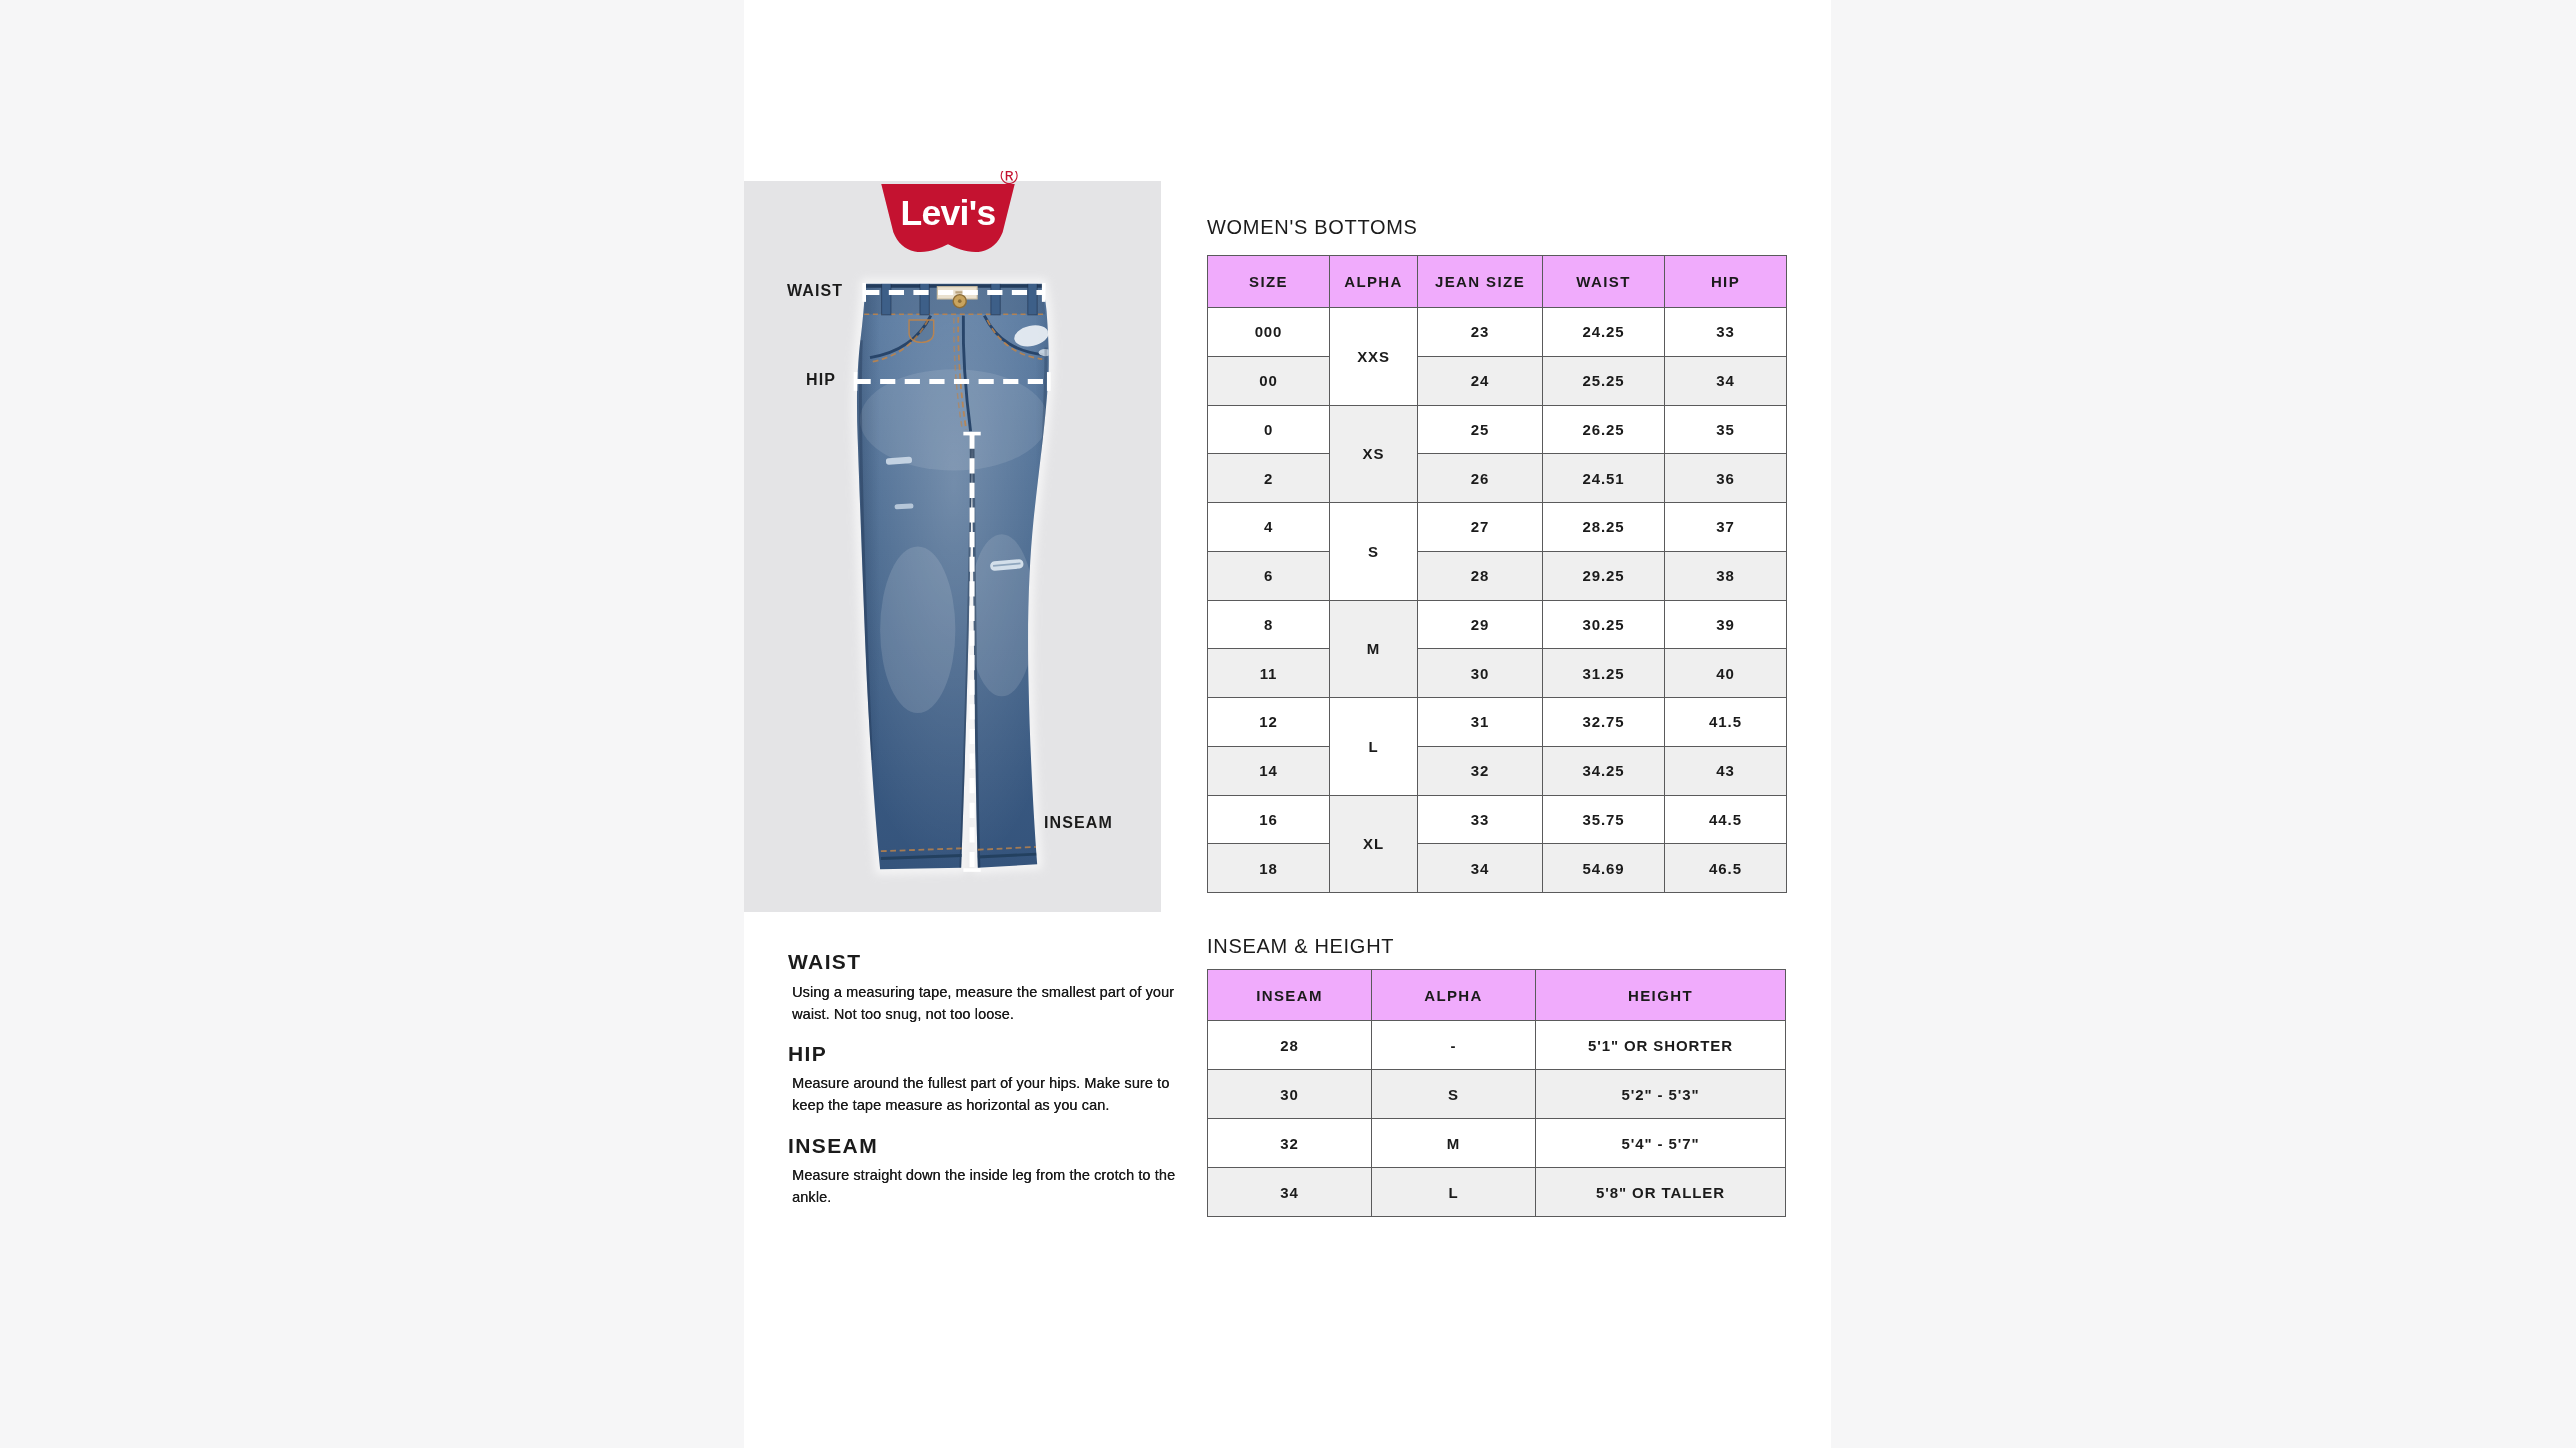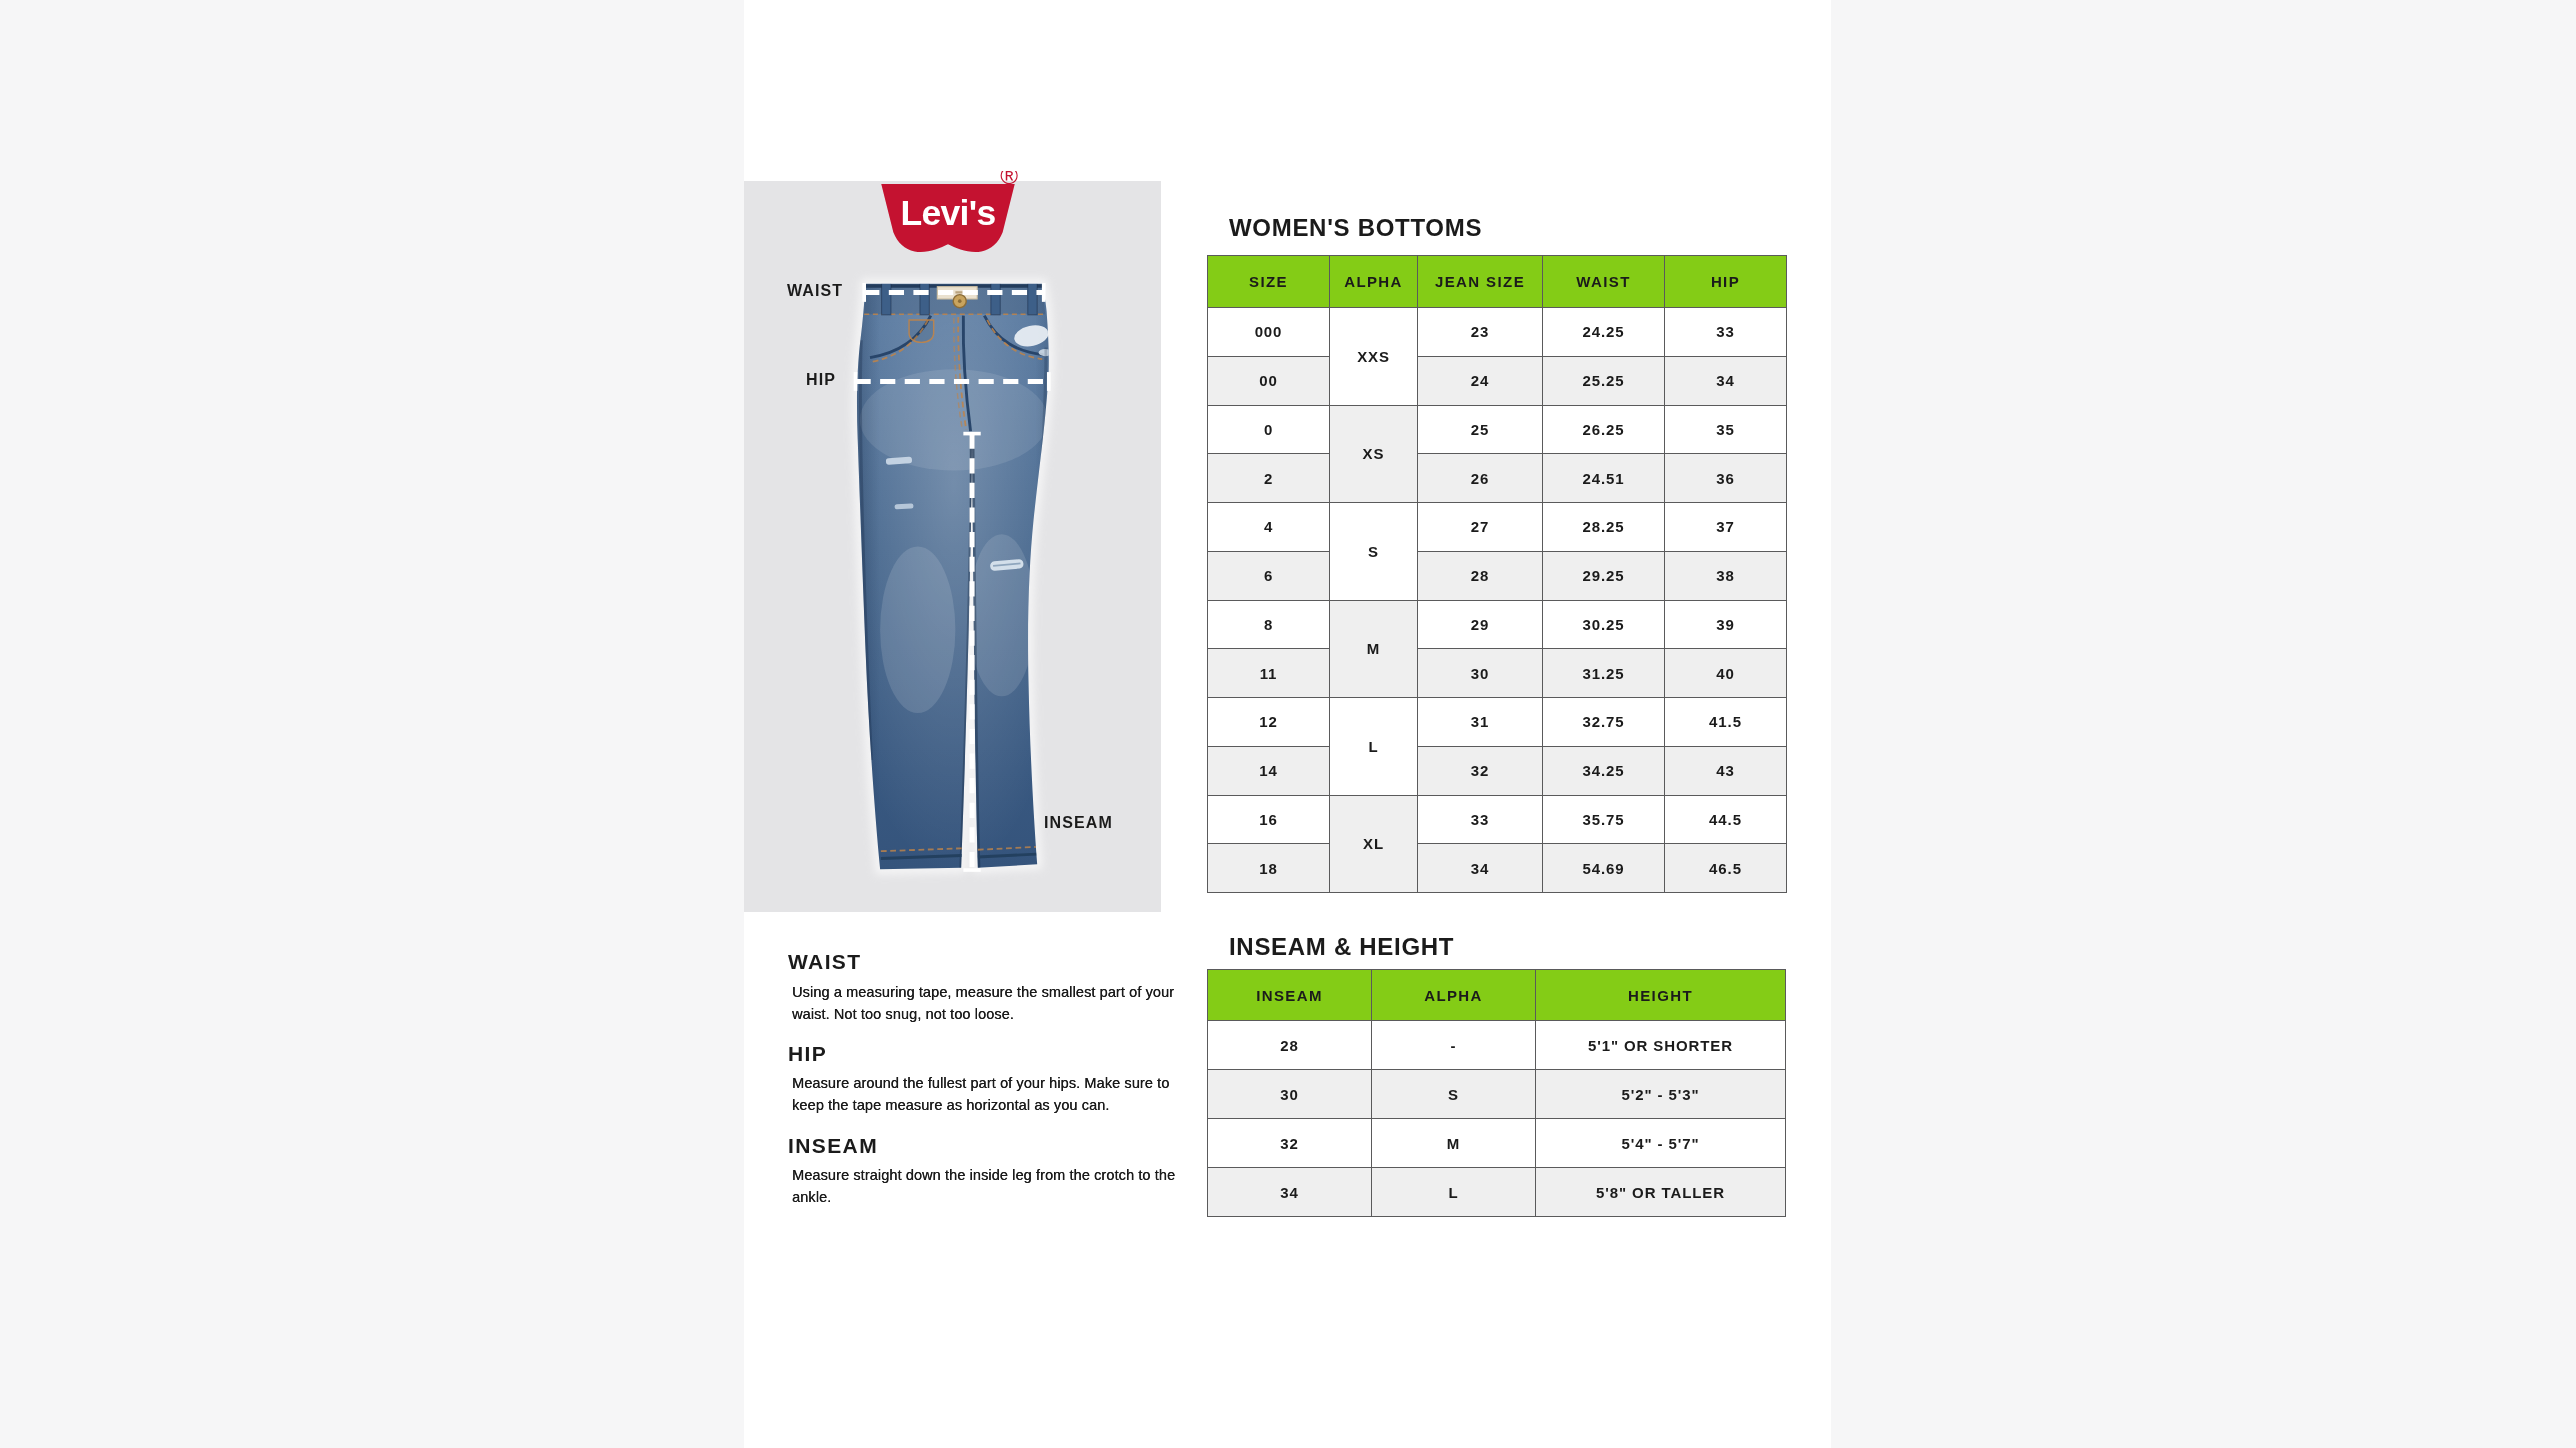--- a/index.html
+++ b/index.html
@@ -11,32 +11,32 @@
   .canvas{position:absolute;left:744px;top:0;width:1087px;height:1448px;background:#ffffff}
   .panel{position:absolute;left:0;top:181px;width:417px;height:731px;background:#e4e4e6}
   .logo-svg{position:absolute;left:133px;top:-10px;width:142px;height:87px}
   .jeans-svg{position:absolute;left:0;top:0;width:417px;height:731px}
 
   .measure-label{position:absolute;font-weight:bold;font-size:16px;letter-spacing:1.1px;white-space:nowrap}
   #waist-label{left:43px;top:282px}
   #hip-label{left:62px;top:371px}
   #inseam-label{left:300px;top:814px}
 
-  .section-title{position:absolute;left:485px;font-size:24px;font-weight:bold;letter-spacing:0.7px;white-space:nowrap;line-height:27.5px}
+  .section-title{position:absolute;left:463px;font-size:20px;font-weight:normal;letter-spacing:0.7px;white-space:nowrap;line-height:27.5px}
   #bottoms-title{top:214px}
   #ih-title{top:933px}
 
   table.chart{position:absolute;left:463px;border-collapse:collapse;table-layout:fixed;background:#fff}
   #bottoms-table{top:255px;width:578px;height:638px}
   #ih-table{top:969px;width:578px;height:248px}
   .chart th,.chart td{
     border:1.4px solid #5a5a5b;text-align:center;vertical-align:middle;
     font-weight:bold;font-size:15px;letter-spacing:0.9px;padding:0;color:#1b1b1b;
   }
-  .chart th{background:#84cc16;letter-spacing:1.4px}
+  .chart th{background:#f0abfc;letter-spacing:1.4px}
   #bottoms-table thead tr{height:52px}
   #bottoms-table tbody tr{height:41px}
   #ih-table thead tr{height:51px}
   #ih-table tbody tr{height:49px}
   tr.w td{background:#ffffff}
   tr.g td{background:#efefef}
   td.a-w{background:#ffffff !important}
   td.a-g{background:#efefef !important}
 
   .guide{position:absolute;left:44px;top:950px;width:418px}

